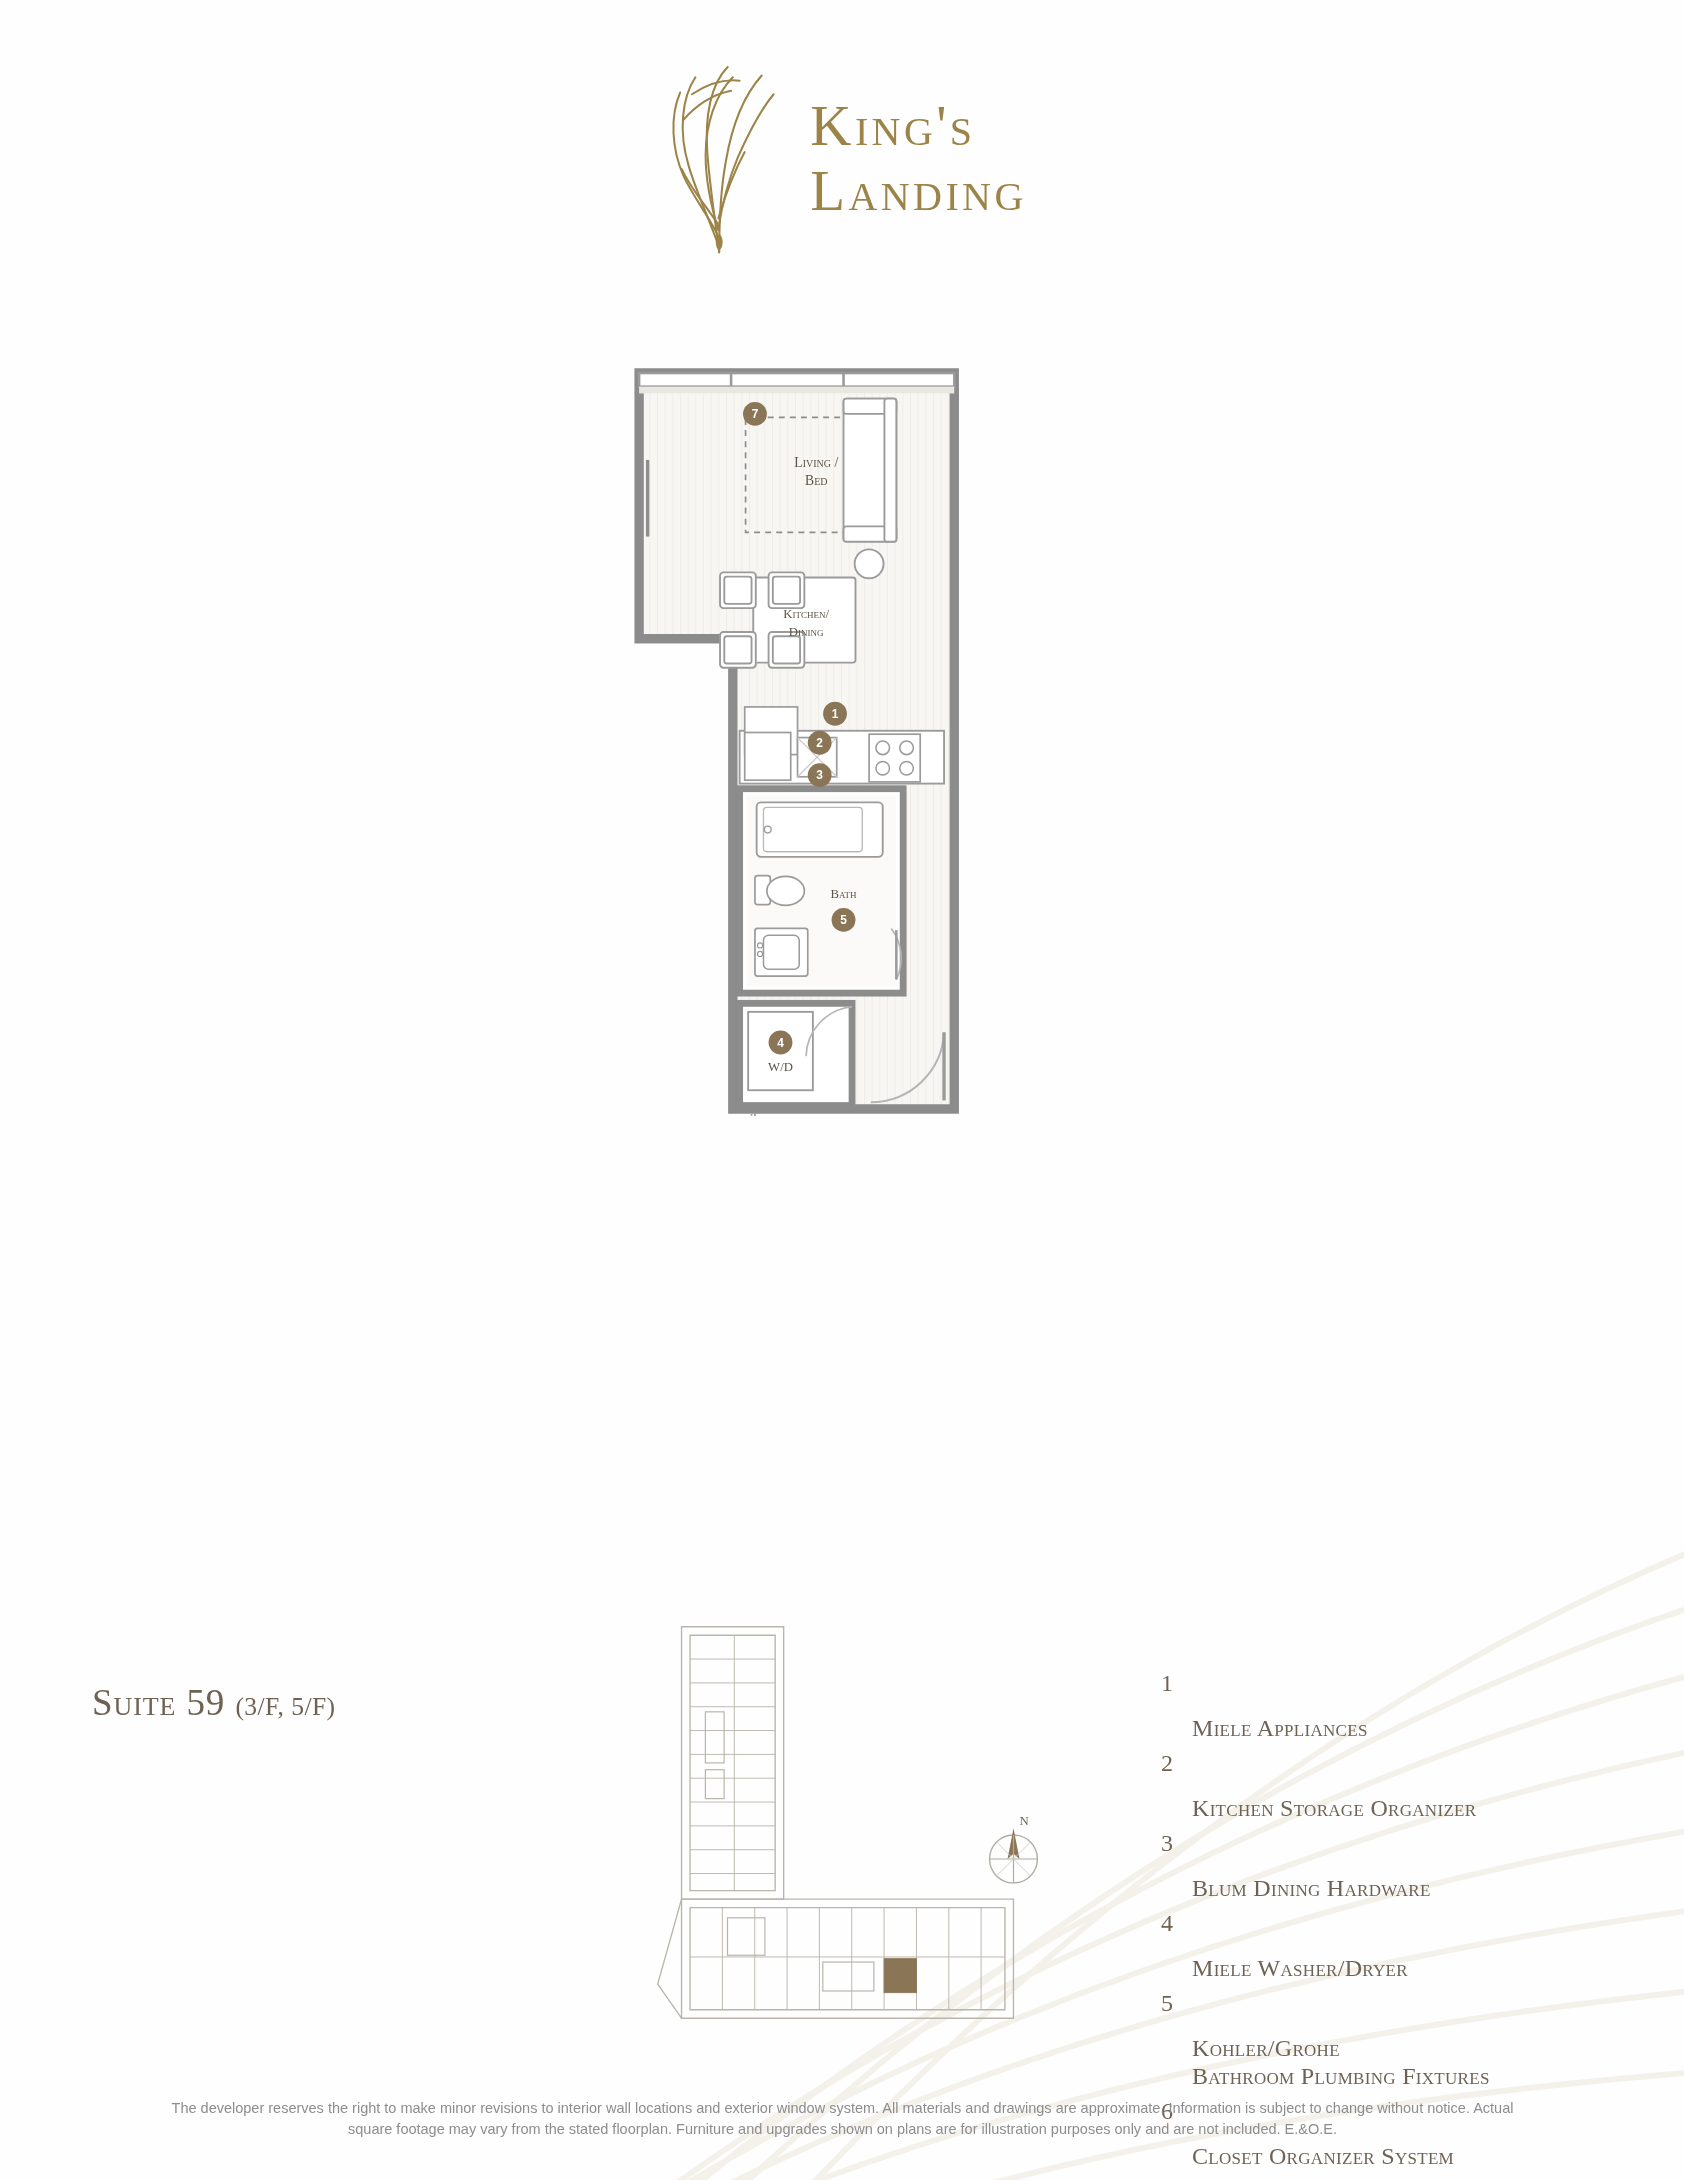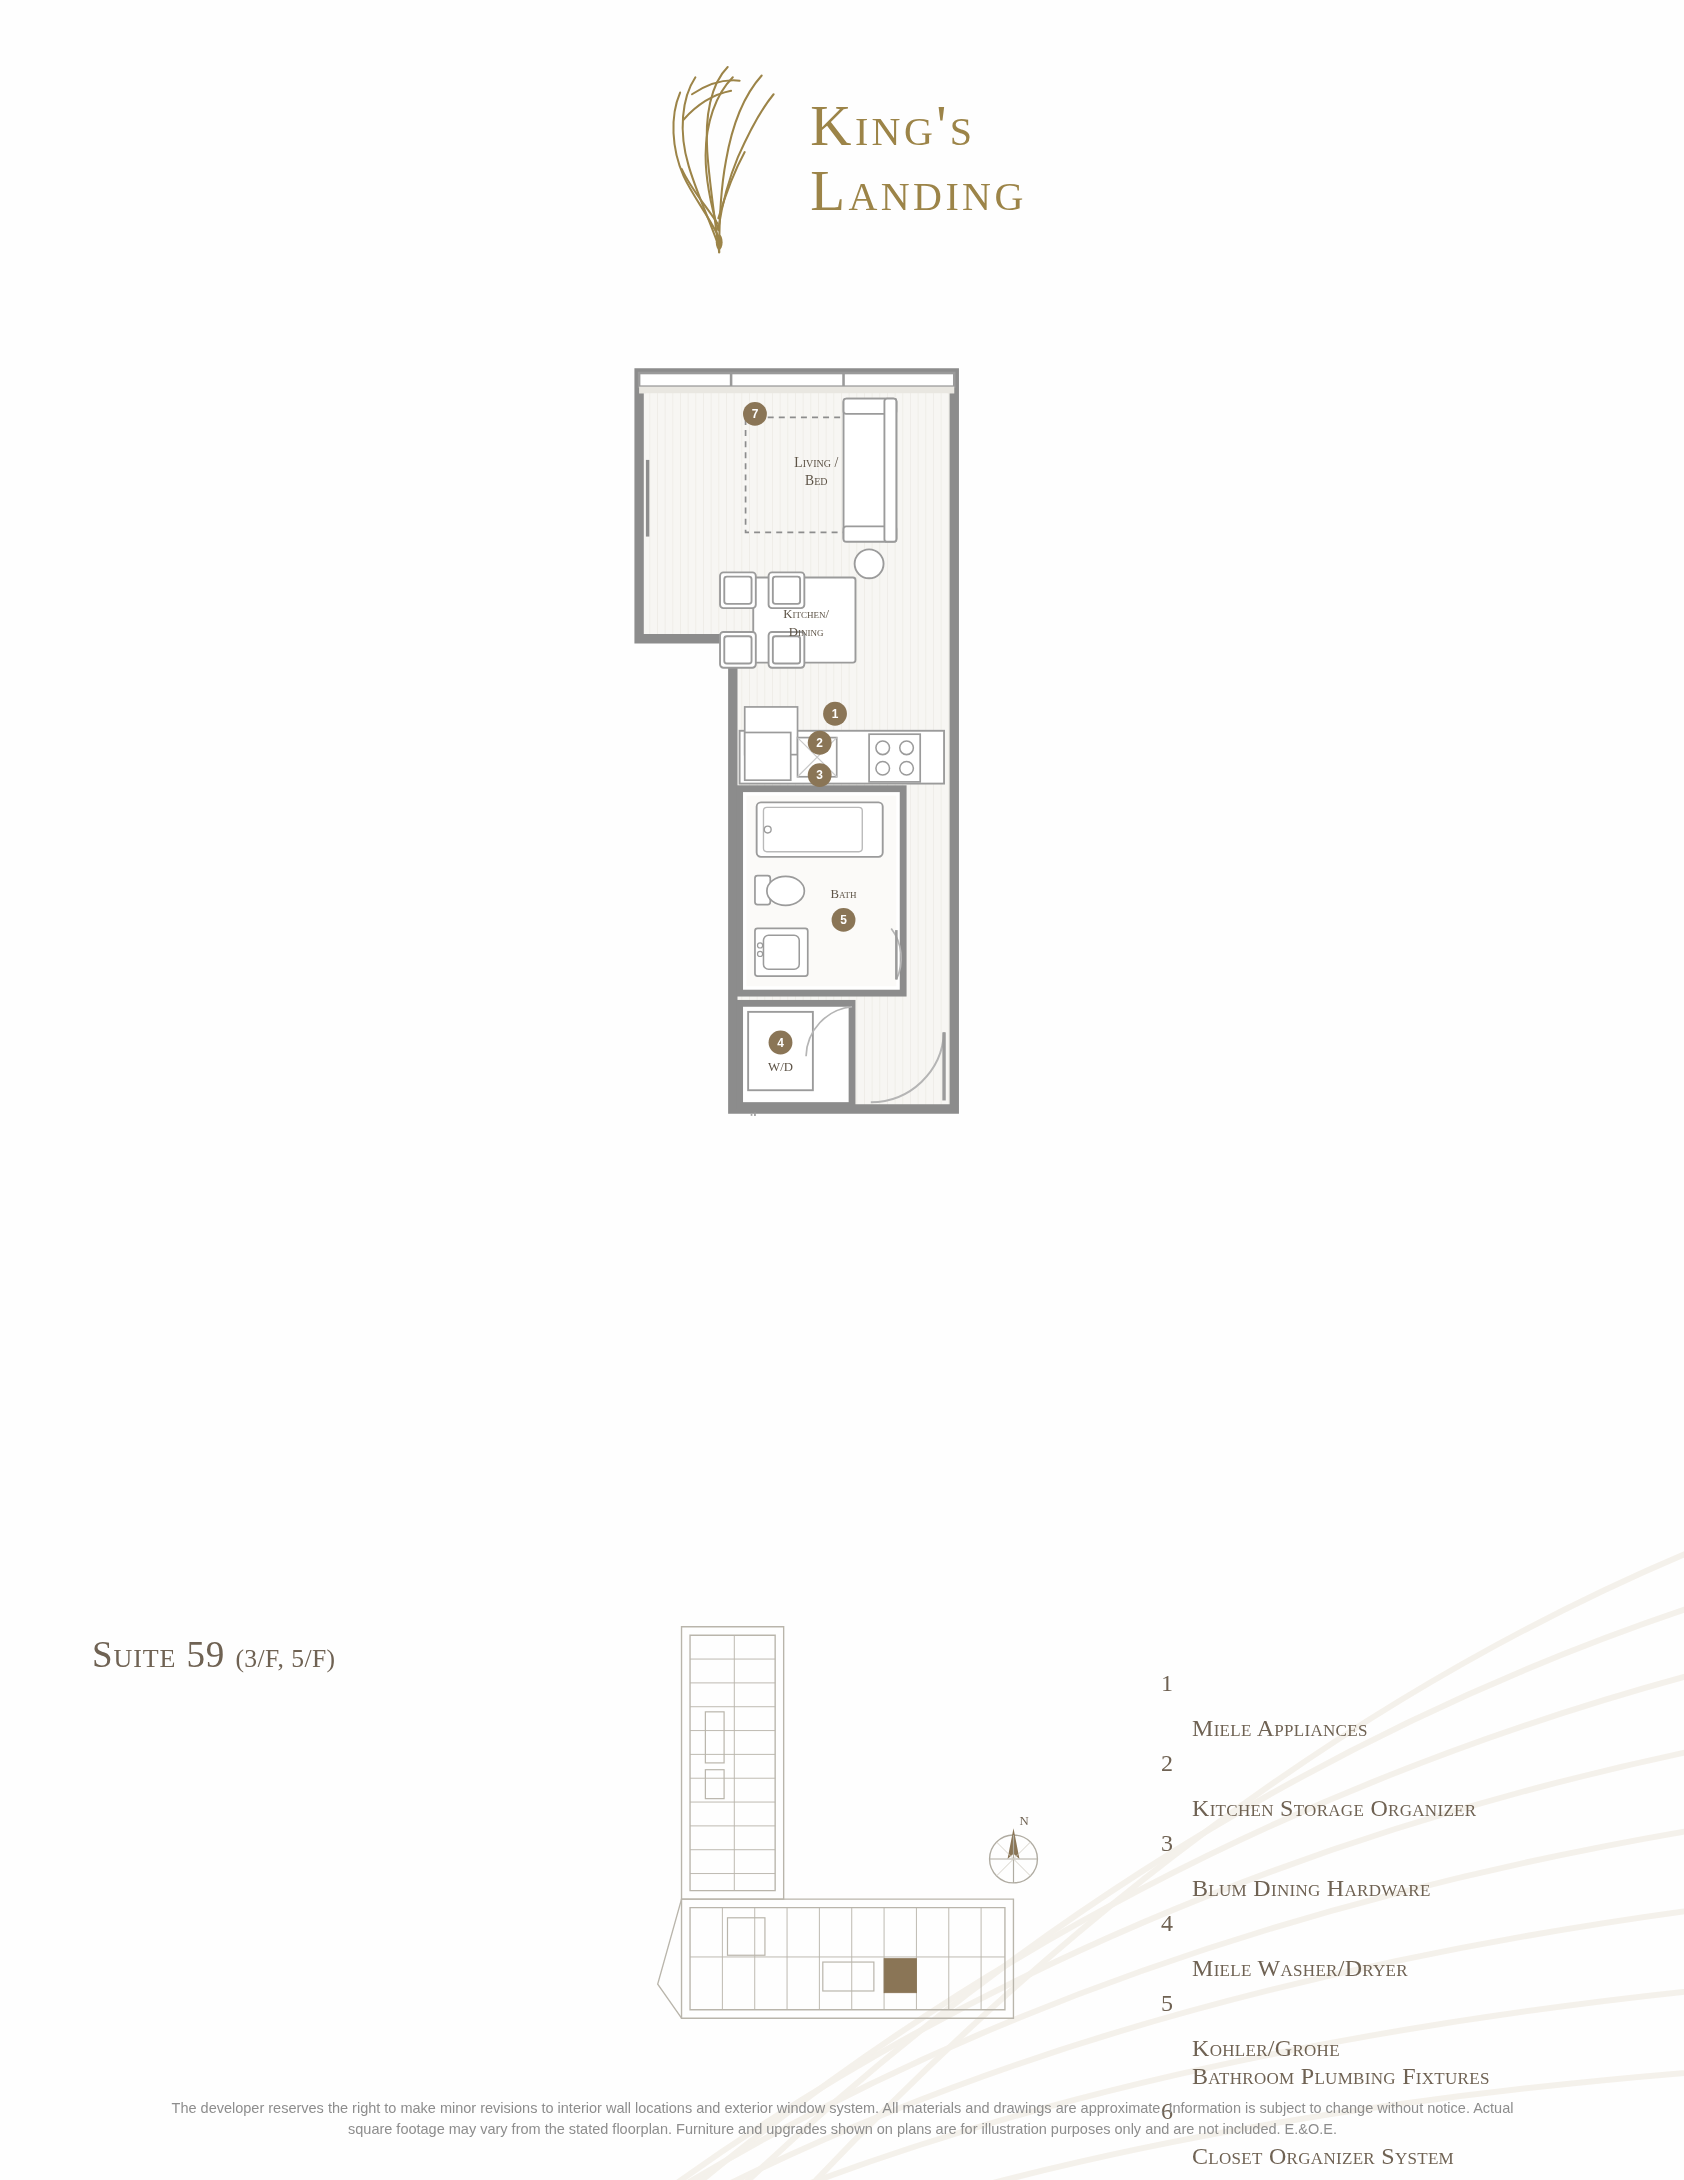--- a/index.html
+++ b/index.html
@@ -57,21 +57,21 @@
   .plan-wrap {
     position: absolute;
     left: 588px; top: 366px;
     width: 477px; height: 750px;
   }
   .plan-svg { display: block; }
 
   
   .suite-block {
     position: absolute;
-    left: 92px; top: 1633px;
+    left: 92px; top: 1681px;
     width: 477px;
   }
   .suite-title {
     color: #6f6253;
     font-size: 37px;
     font-variant: small-caps;
     letter-spacing: 0.9px;
     white-space: nowrap;
   }
   .suite-title .floors {

